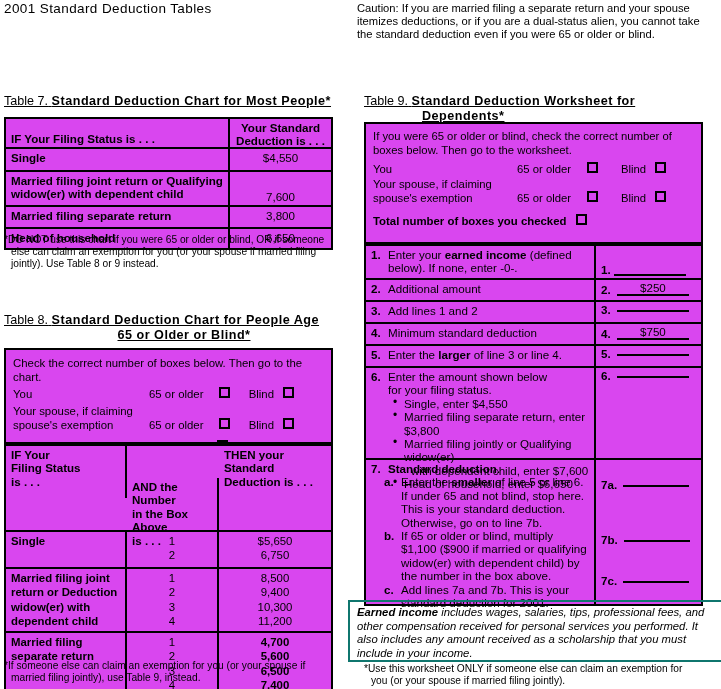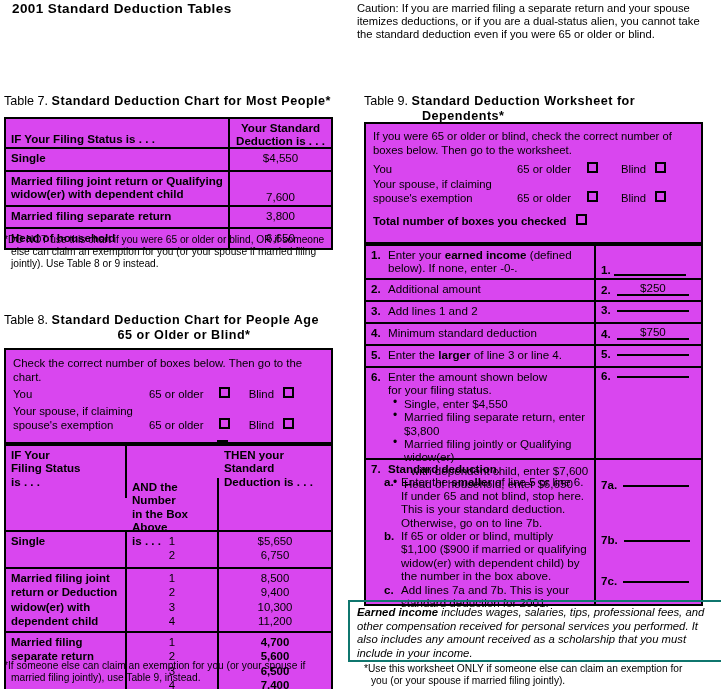--- a/index.html
+++ b/index.html
@@ -15,38 +15,39 @@
     color: #000000;
     overflow: hidden;
   }
   .page {
     position: absolute;
     inset: 0;
   }
   
   #doc-title {
     position: absolute;
-    left: 12px;
+    left: 4px;
     top: 1px;
     font-size: 13.5px;
-    font-weight: bold;
+    font-weight: normal;
     letter-spacing: 0.4px;
   }
   #caution {
     position: absolute;
     left: 357px;
     top: 2px;
     width: 360px;
     font-size: 11.2px;
     line-height: 13.2px;
   }
   .tbl-caption {
     position: absolute;
     font-size: 12.6px;
     line-height: 15px;
+    text-decoration: underline;
   }
   .tbl-caption .cap-num {
     font-weight: normal;
   }
   .tbl-caption .cap-txt {
     font-weight: bold;
     letter-spacing: 0.5px;
   }
   
   .frame {

